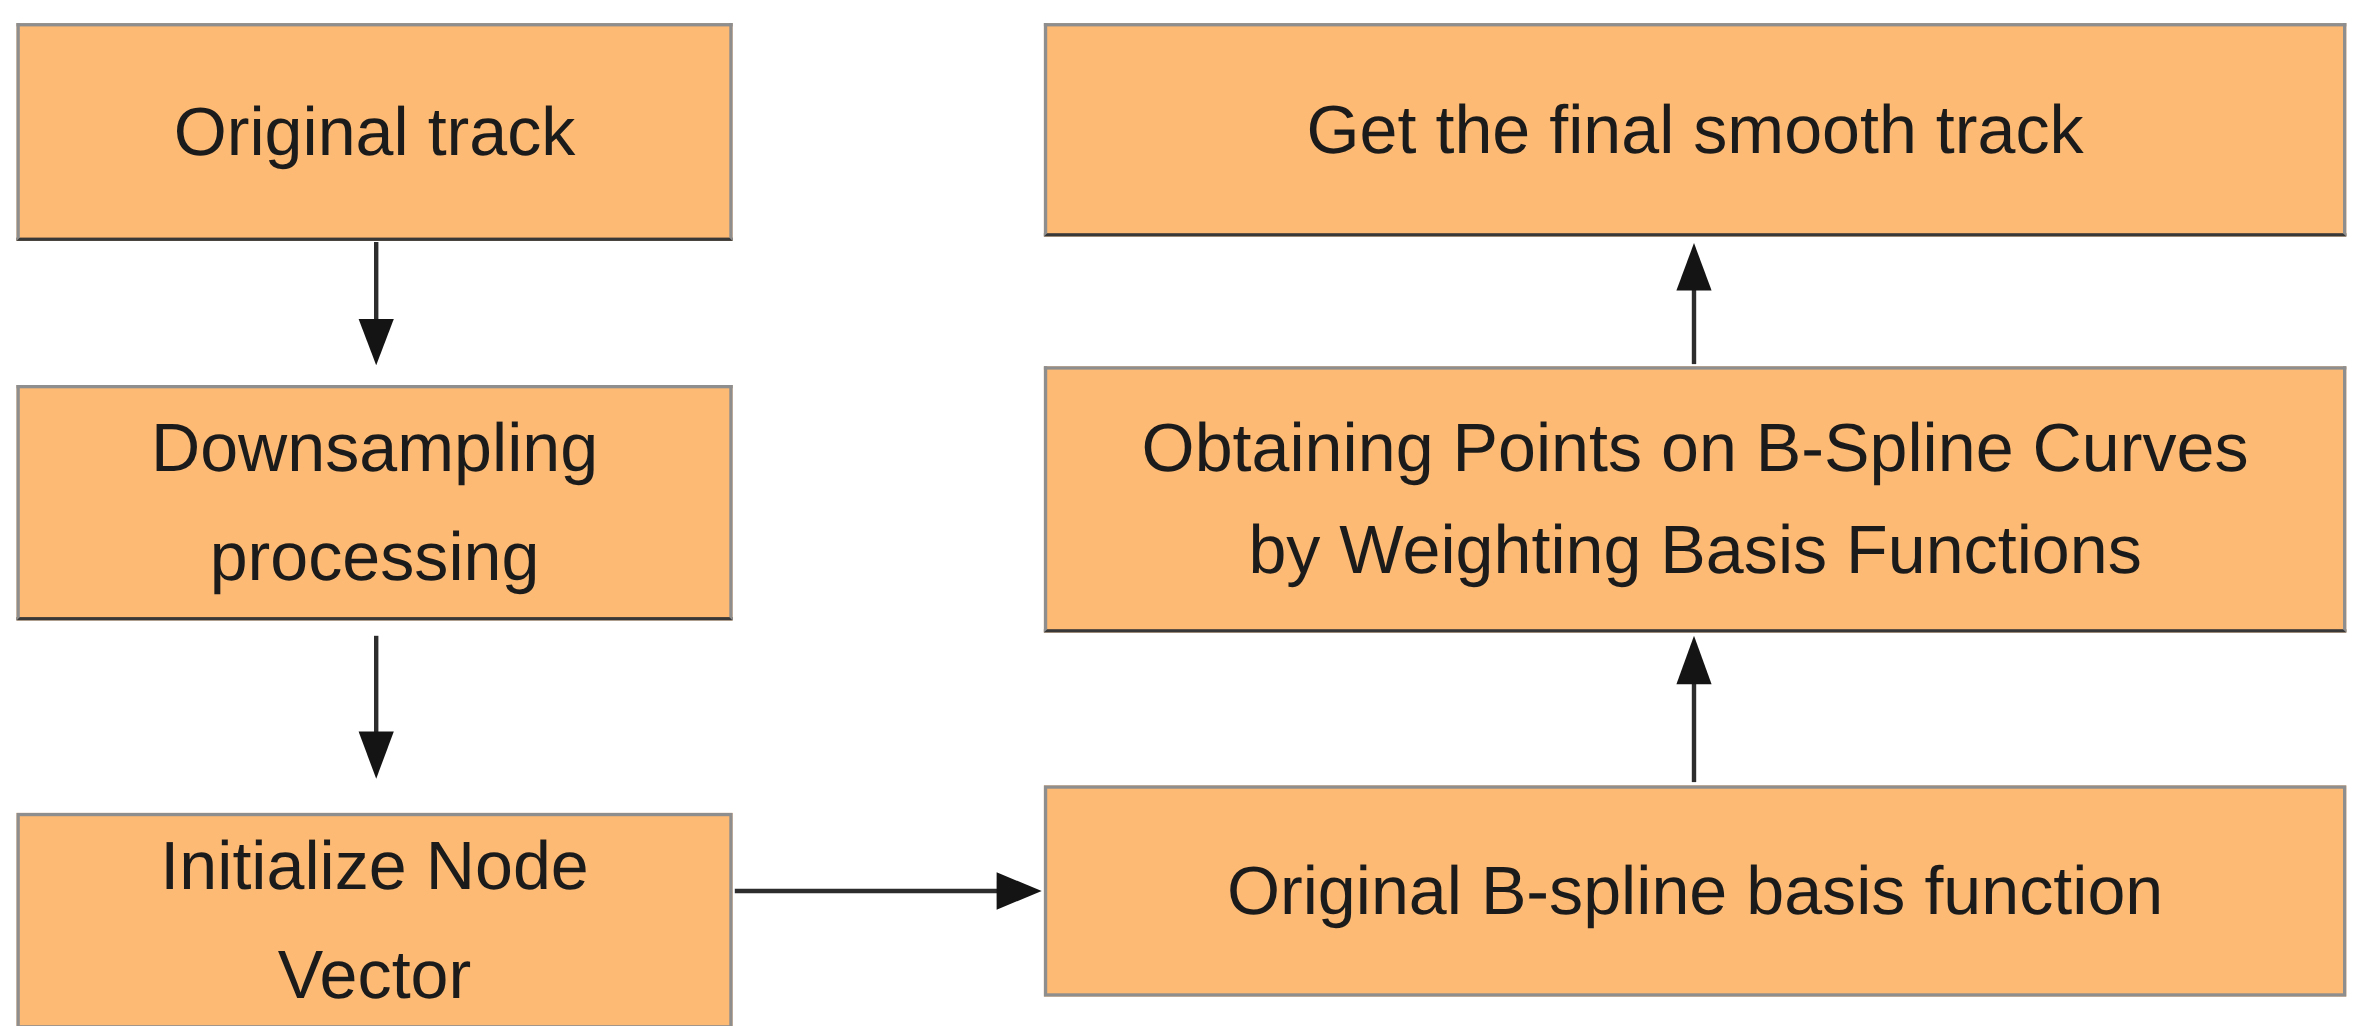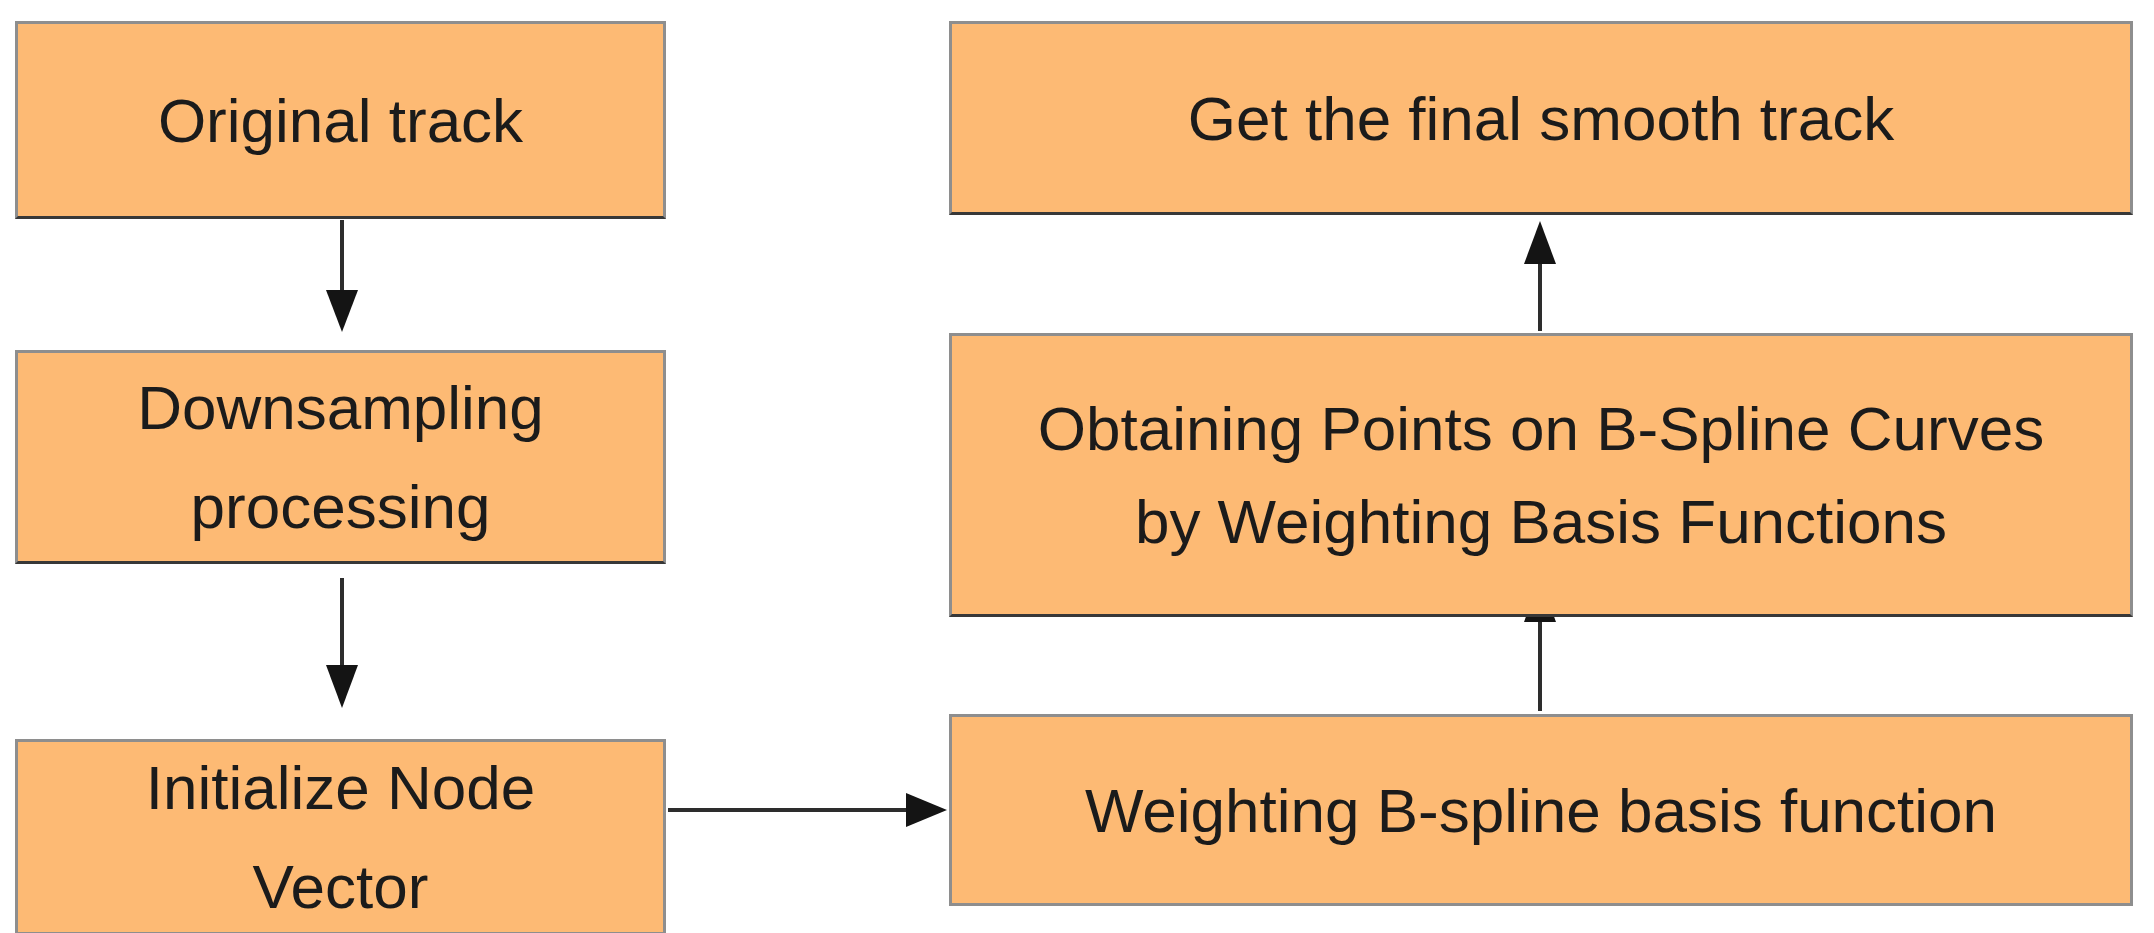--- a/index.html
+++ b/index.html
@@ -37,21 +37,21 @@
     white-space: pre-line;
   }
   .dark-bottom { border-bottom-color: #383838; }
   
   .col-left  { left: 15px;  width: 651px; }
   .col-right { left: 949px; width: 1184px; }
   .node-original    { top: 21px;  height: 198px; }
   .node-downsample  { top: 333px; height: 214px; line-height: 1.6; margin-top: 17px; }
   .node-initvec     { top: 739px; height: 196px; line-height: 1.6; }
   .node-finaltrack  { top: 21px;  height: 194px; }
-  .node-obtaining   { top: 333px; height: 284px; }
+  .node-obtaining   { top: 333px; height: 242px; }
   .node-generate    { top: 714px; height: 192px; }
   .stem { stroke: #2d2d2d; stroke-width: 4; }
   .head { fill: #141414; }
 </style>
 </head>
 <body>
 
 <div class="canvas">
 
   <svg class="arrow-layer" viewBox="0 0 2154 933" aria-hidden="true">
@@ -83,15 +83,15 @@
 processing</div>
 
   <div class="node col-left node-initvec">Initialize Node
 Vector</div>
 
   <div class="node col-right node-finaltrack dark-bottom">Get the final smooth track</div>
 
   <div class="node col-right node-obtaining dark-bottom">Obtaining Points on B-Spline Curves
 by Weighting Basis Functions</div>
 
-  <div class="node col-right node-generate">Weighting B-spline basis function</div>
+  <div class="node col-right node-generate">Original B-spline basis function</div>
 
 </div>
 
 </body></html>

